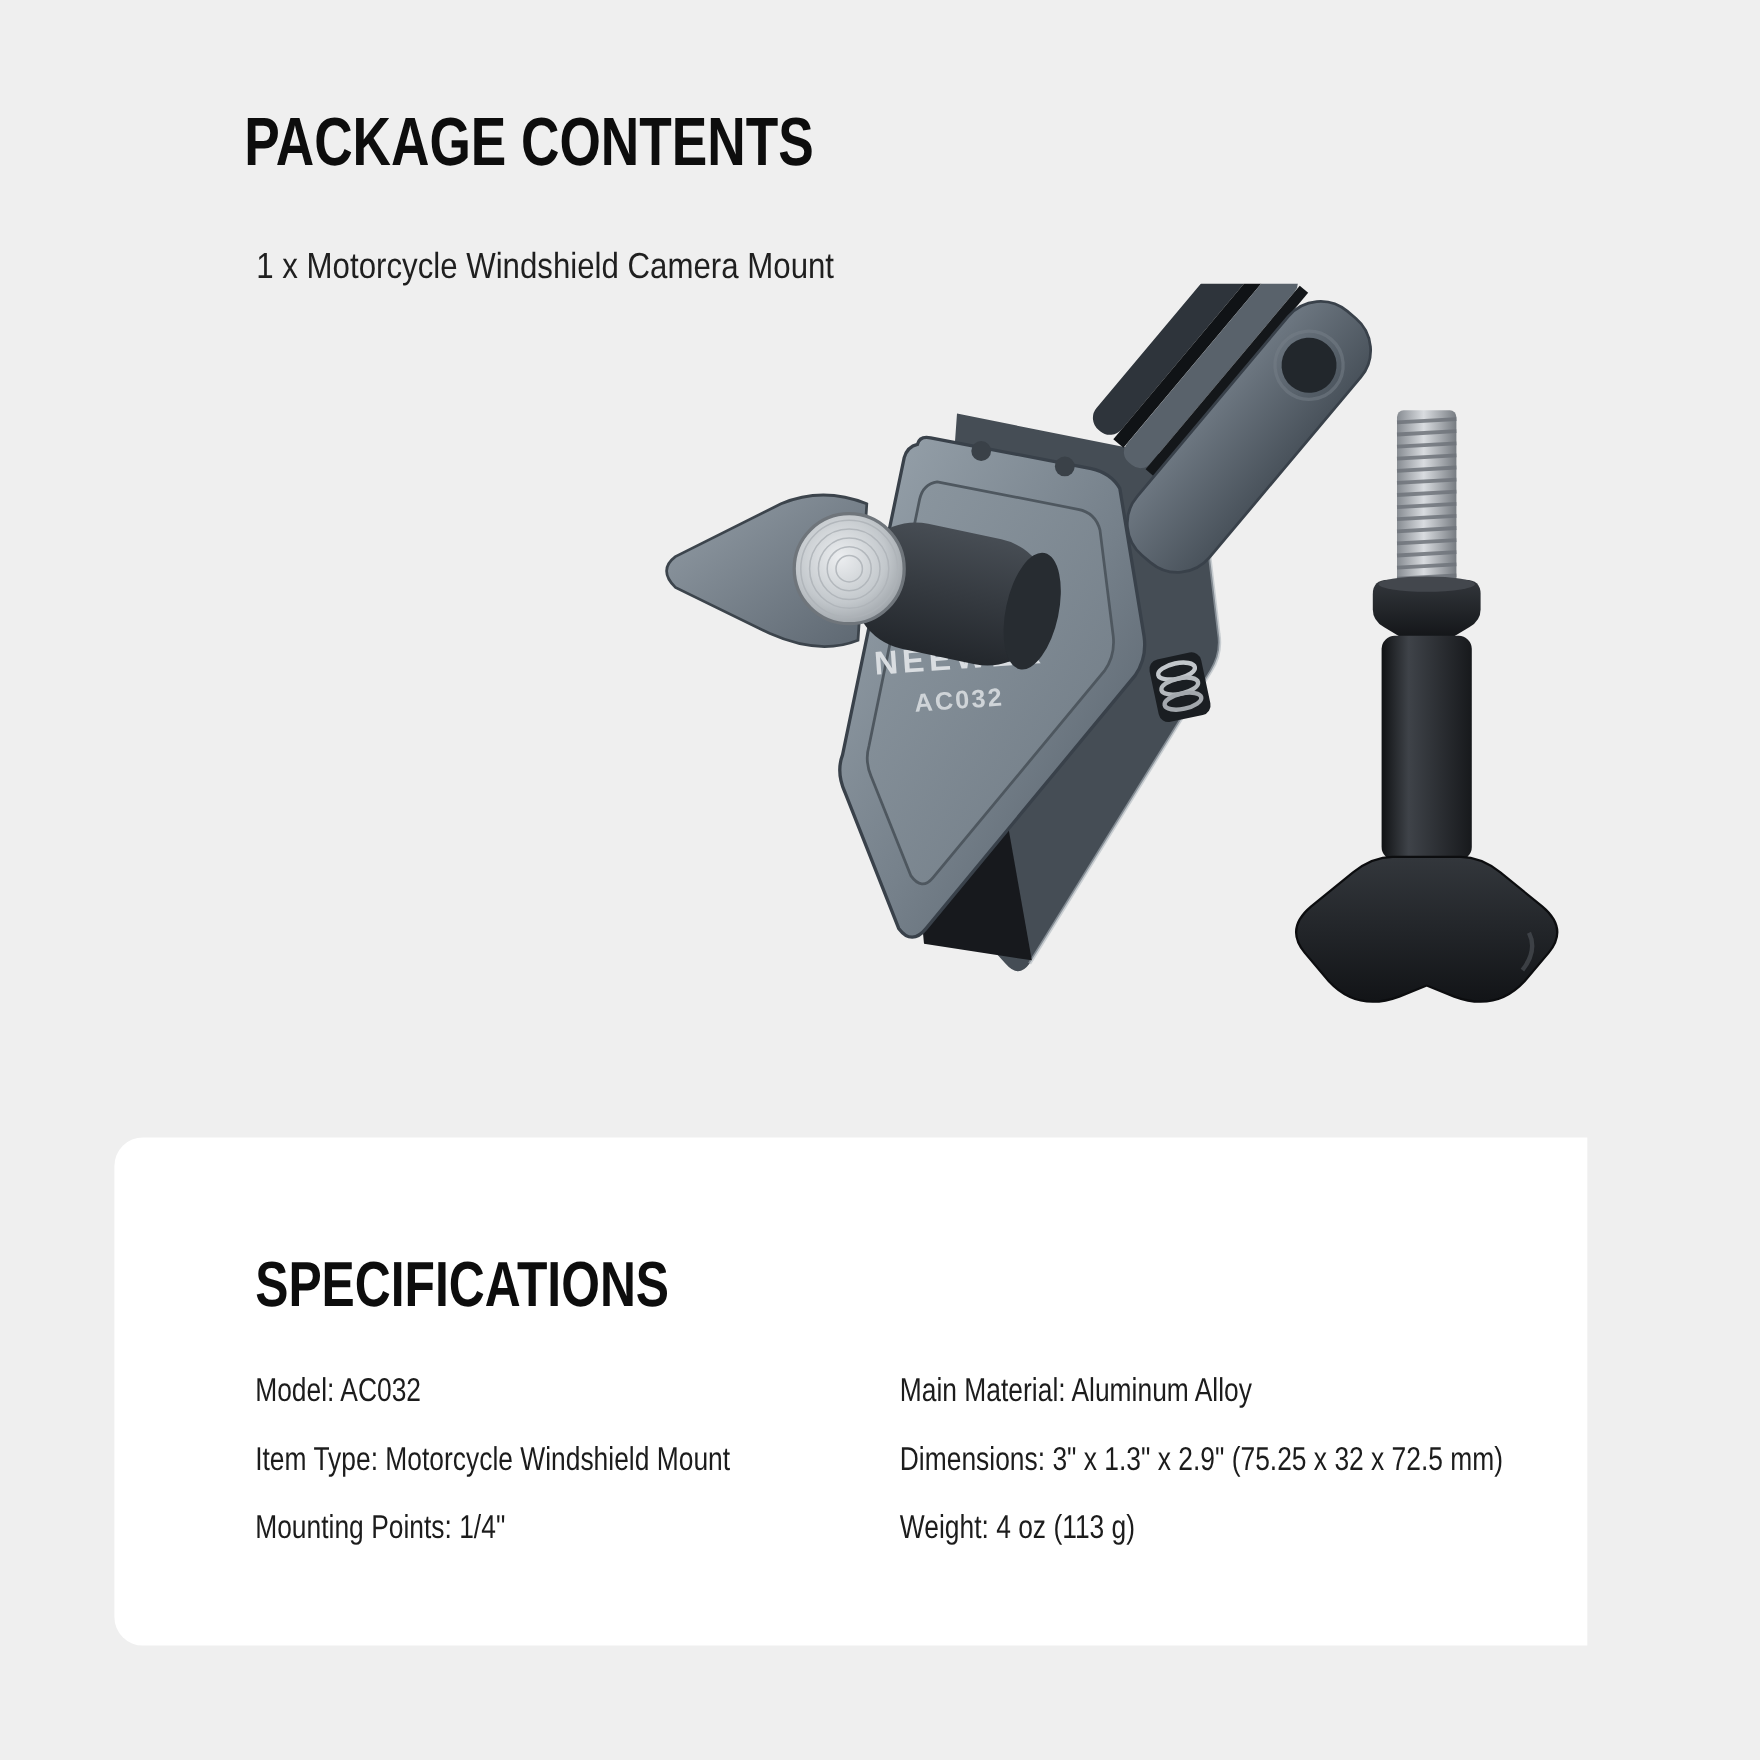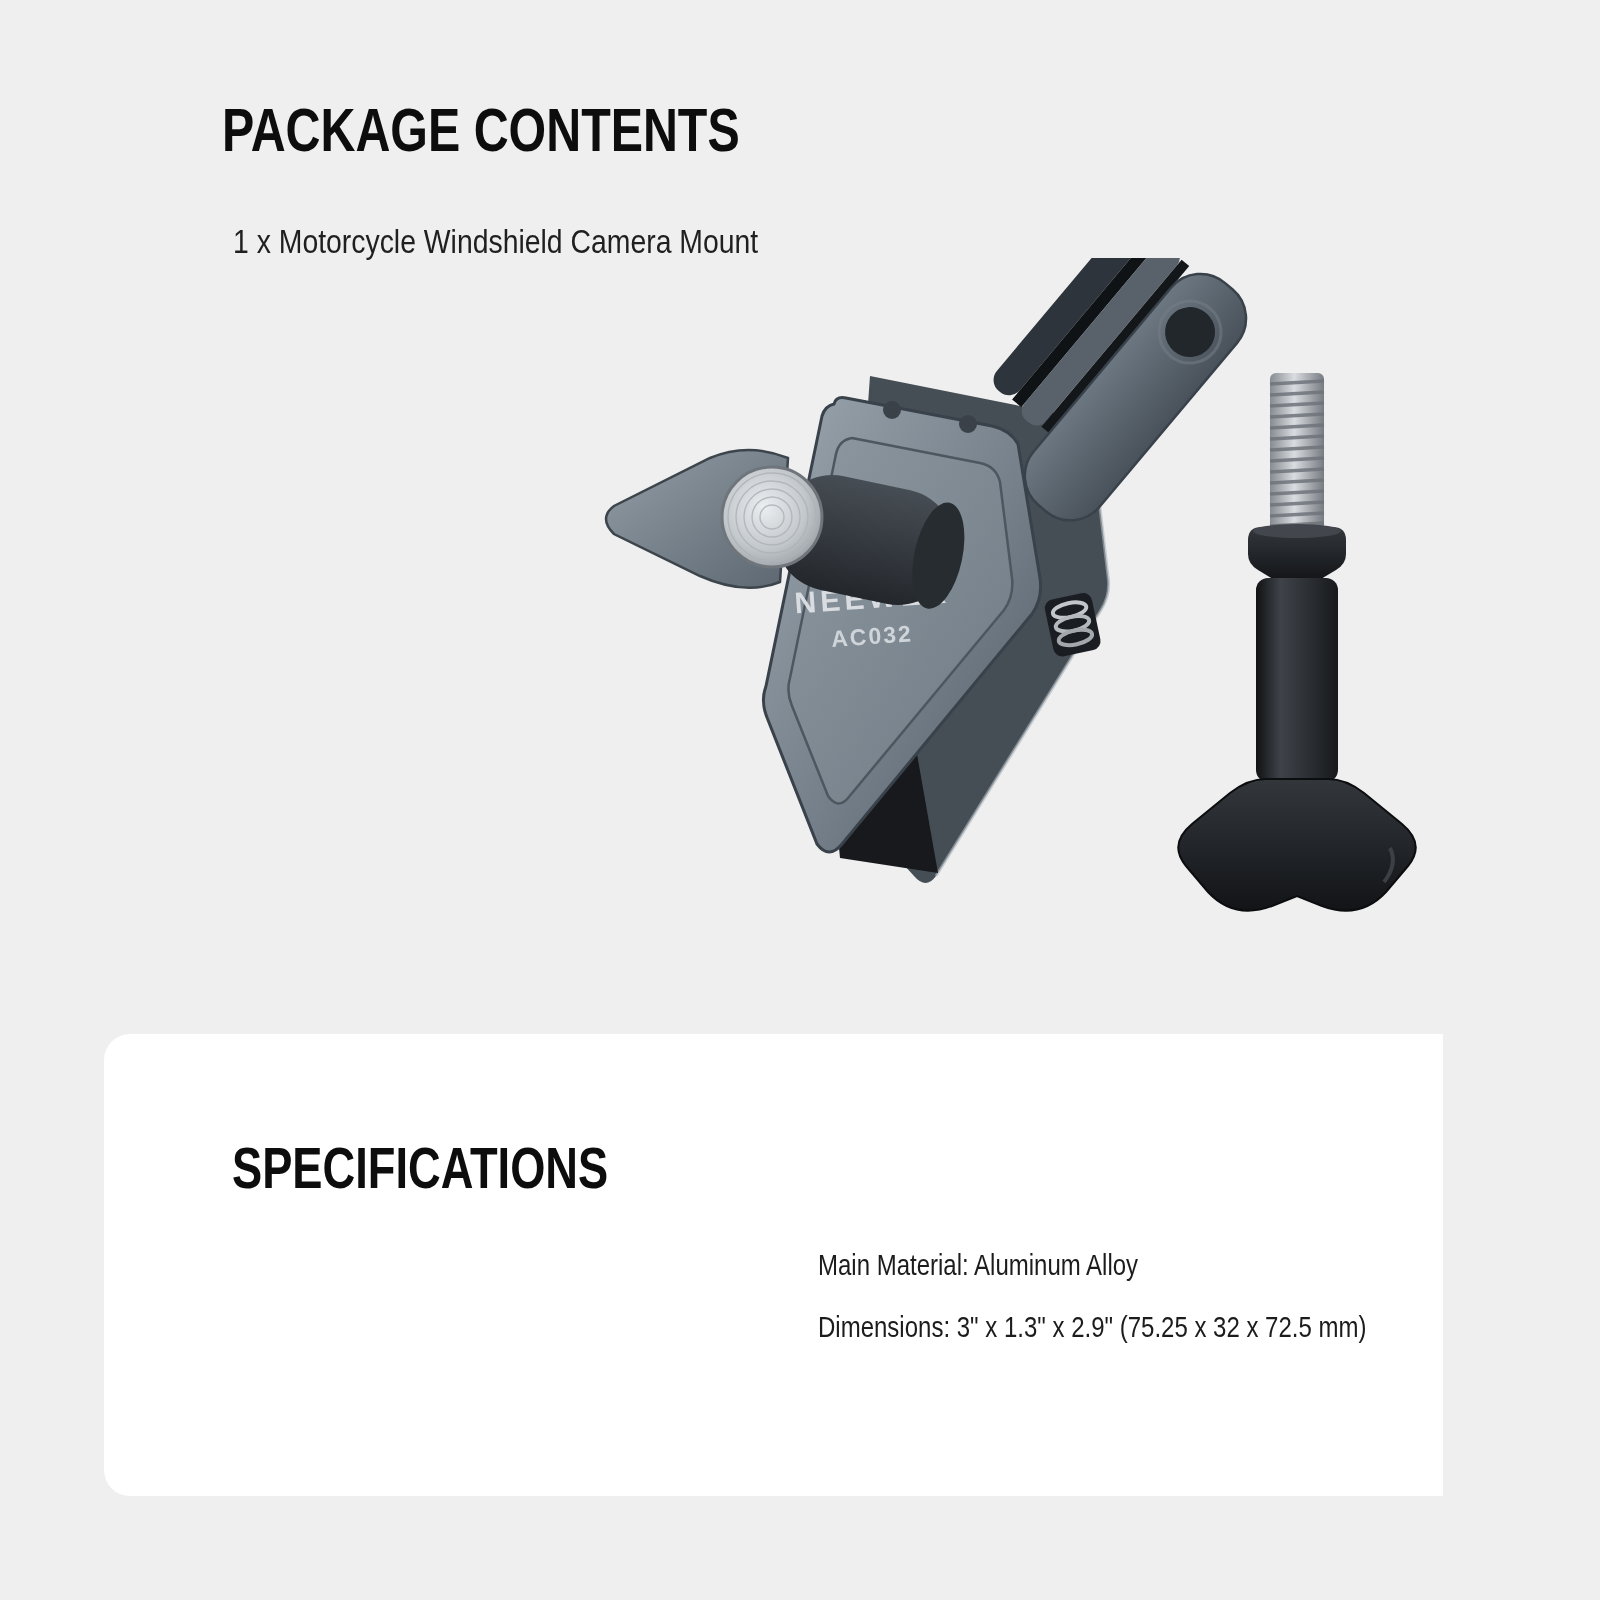--- a/index.html
+++ b/index.html
@@ -177,24 +177,38 @@
         <path d="M 850 590 Q 858 606 844 624" fill="none" stroke="#4a4e54" stroke-width="4" opacity="0.7"></path>
       </g>
     </svg>
   </figure>
 
   <section class="spec-card">
     <h2 class="h-spec">
       <span class="condense">SPECIFICATIONS</span>
     </h2>
 
+    <ul class="spec-col left">
+      <li>
+        <span class="condense">Model: AC032</span>
+      </li>
+      <li>
+        <span class="condense">Item Type: Motorcycle Windshield Mount</span>
+      </li>
+      <li>
+        <span class="condense">Mounting Points: 1/4"</span>
+      </li>
+    </ul>
 
     <ul class="spec-col right">
       <li>
         <span class="condense">Main Material: Aluminum Alloy</span>
       </li>
       <li>
         <span class="condense">Dimensions: 3" x 1.3" x 2.9" (75.25 x 32 x 72.5 mm)</span>
+      </li>
+      <li>
+        <span class="condense">Weight: 4 oz (113 g)</span>
       </li>
     </ul>
   </section>
 
 </div>
 
 </body></html>

